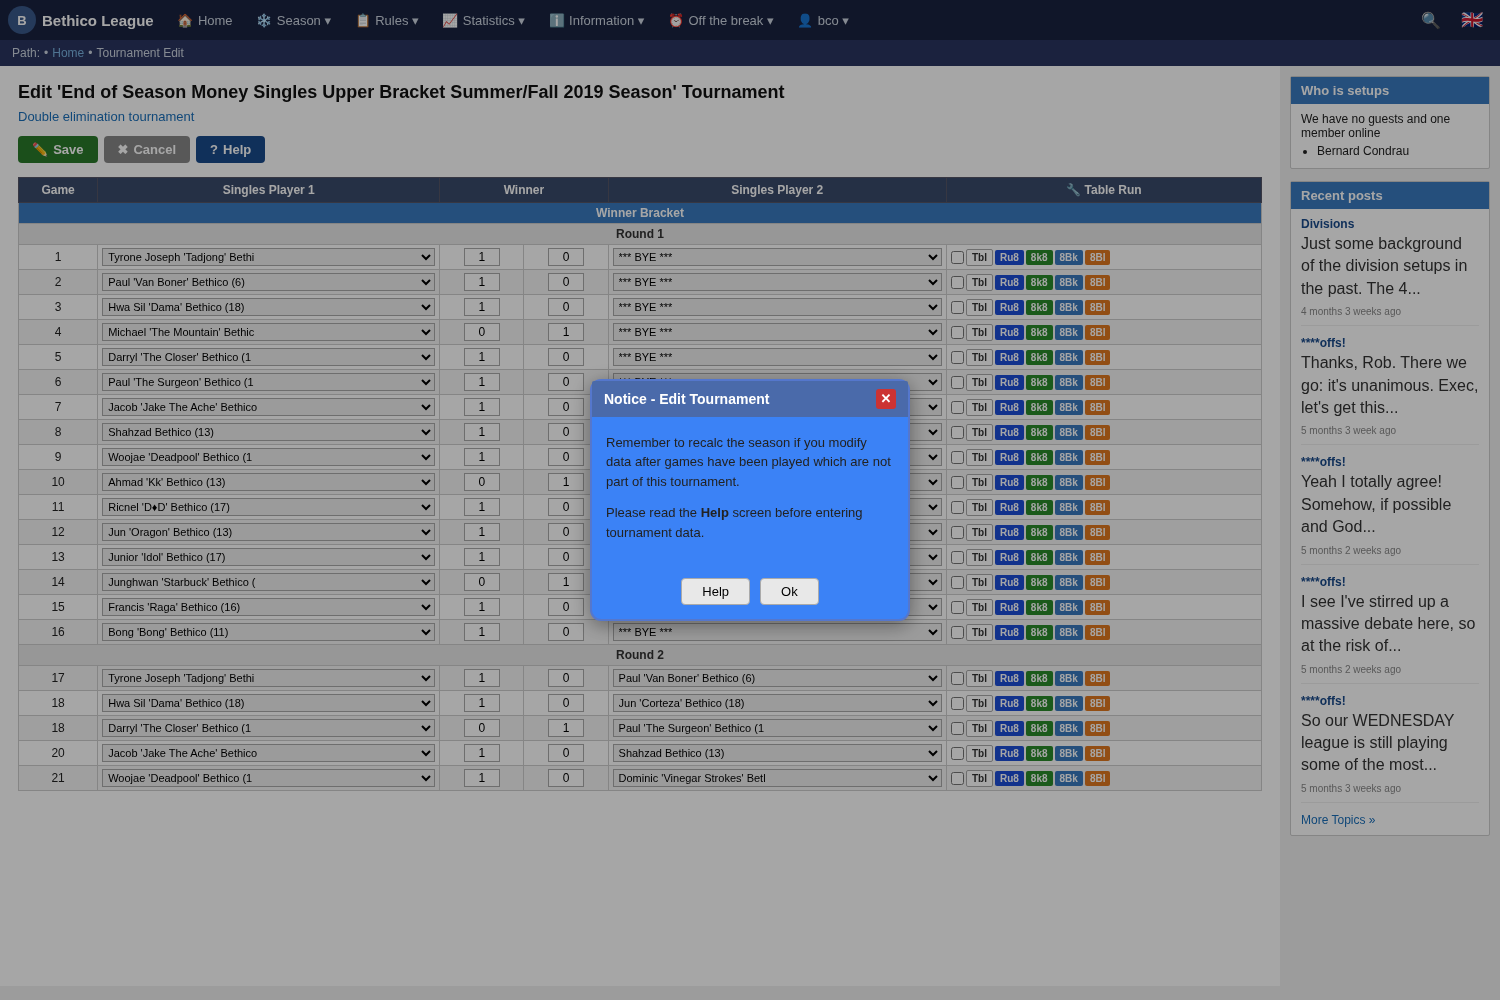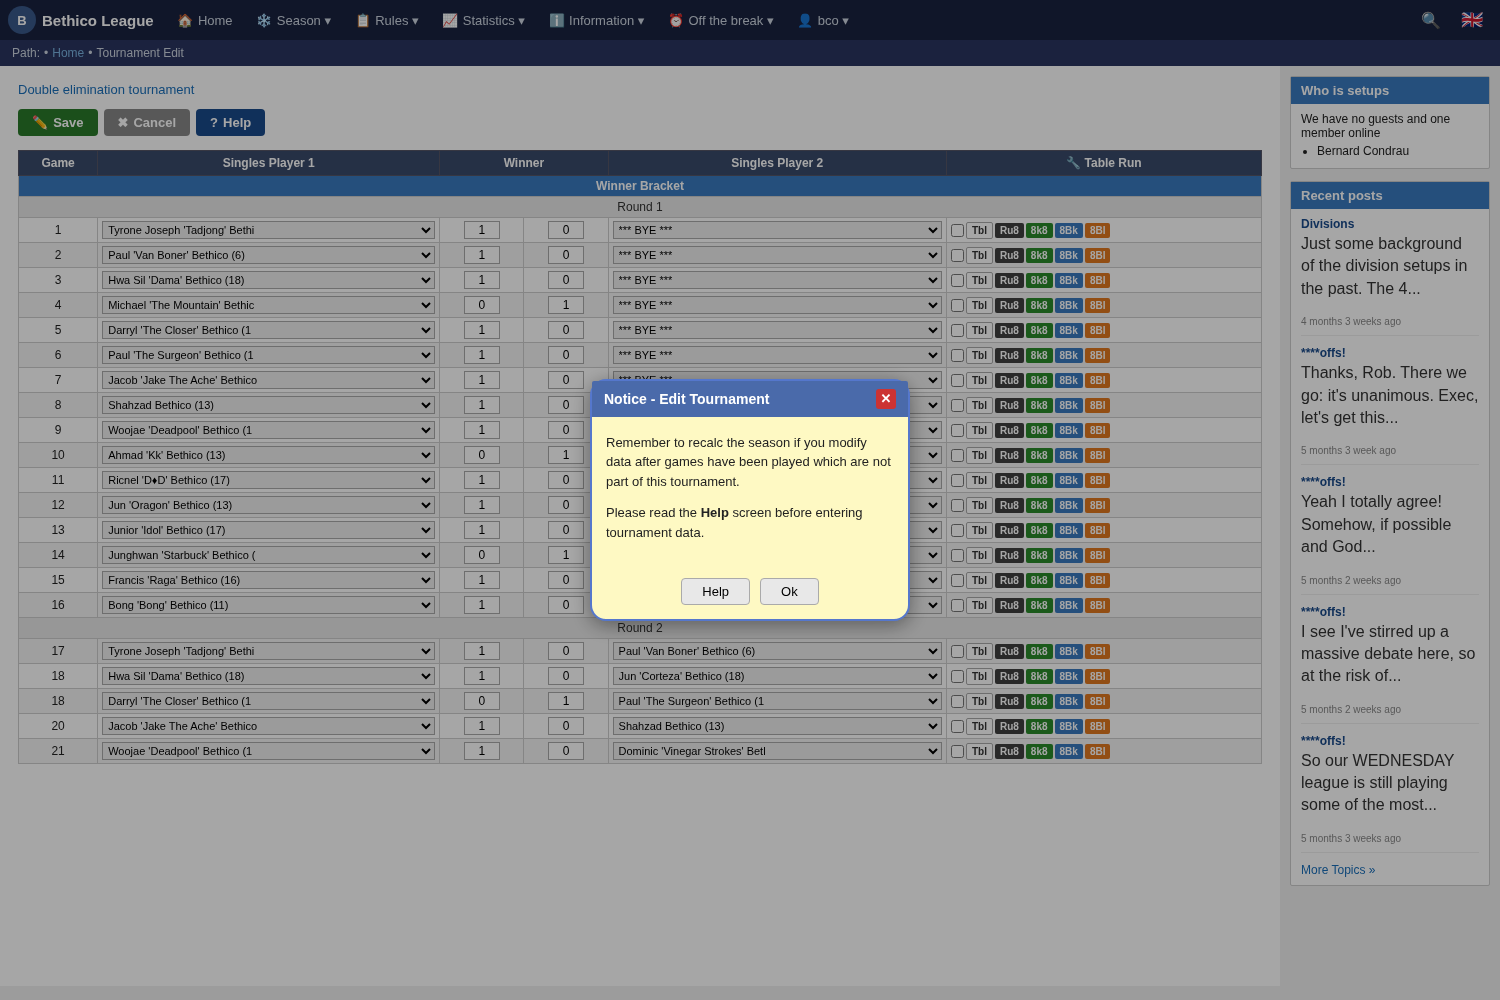--- a/index.html
+++ b/index.html
@@ -74,47 +74,47 @@
       background: #3a4a6a; color: #fff; padding: 5px 4px; text-align: center; border: 1px solid #556;
     }
     .tournament-table td {
       border: 1px solid #ccc; padding: 3px 4px; text-align: center; background: #fff;
     }
     .tournament-table tr:nth-child(even) td { background: #f5f5f5; }
     .section-header td {
       background: #3a7abf !important; color: #fff; font-weight: bold; text-align: center;
     }
     .round-header td {
-      background: #e8e8e8 !important; color: #333; font-weight: normal; text-align: center;
+      background: #e8e8e8 !important; color: #333; font-weight: bold; text-align: center;
     }
     .player-select {
       width: 100%; font-size: 11px; border: 1px solid #aaa; padding: 1px;
     }
     .score-input {
       width: 36px; font-size: 12px; border: 1px solid #aaa; text-align: center; padding: 1px;
     }
     .table-run-cell { display: flex; gap: 2px; align-items: center; flex-wrap: nowrap; }
     .tr-checkbox { width: 13px; height: 13px; }
     .tr-badge {
       padding: 2px 5px; border-radius: 2px; font-size: 10px; font-weight: bold; color: #fff;
     }
     .tr-tbl { background: #fff; color: #333; border: 1px solid #aaa; }
-    .tr-ru8 { background: #404040; }
+    .tr-ru8 { background: #1d4ed8; }
     .tr-8k8 { background: #2a8a2a; }
     .tr-8bk { background: #3a7abf; }
     .tr-8bl { background: #e07820; }
 
     
     #modal-overlay {
       position: fixed; top: 0; left: 0; width: 100%; height: 100%;
       background: rgba(0,0,0,0.35); z-index: 100;
       display: flex; align-items: center; justify-content: center;
     }
     #modal-box {
-      background: #fef9c3; border: 2px solid #5577cc; border-radius: 16px;
+      background: #3b82f6; border: 2px solid #5577cc; border-radius: 11px;
       width: 320px; box-shadow: 0 4px 20px rgba(0,0,0,0.4);
     }
     #modal-header {
       background: #4a6aaa; color: #fff; padding: 8px 12px;
       display: flex; justify-content: space-between; align-items: center;
       font-weight: bold; font-size: 14px; border-radius: 2px 2px 0 0;
     }
     #modal-close-btn {
       background: #cc3333; border: none; color: #fff; border-radius: 3px;
       width: 20px; height: 20px; cursor: pointer; font-weight: bold; font-size: 13px;
@@ -136,21 +136,21 @@
     .sidebar-box-header {
       background: #3a7abf; color: #fff; padding: 6px 10px;
       font-weight: bold; font-size: 13px;
     }
     .sidebar-box-body { padding: 8px 10px; font-size: 12px; }
     .sidebar-box-body ul { padding-left: 16px; margin-top: 4px; }
     .sidebar-box-body ul li { margin-bottom: 2px; }
     .recent-post { margin-bottom: 10px; border-bottom: 1px solid #eee; padding-bottom: 8px; }
     .recent-post-title { font-weight: bold; color: #1a4a8a; font-size: 12px; margin-bottom: 2px; }
     .recent-post-content { font-size: 16px; color: #333; line-height: 1.4; }
-    .recent-post-meta { font-size: 10px; color: #888; margin-top: 16px; }
+    .recent-post-meta { font-size: 10px; color: #888; margin-top: 6px; }
     .more-topics { color: #1a6fba; font-size: 12px; cursor: pointer; }
 
     .nav-flag { font-size: 18px; }
   </style>
 </head>
 <body>
 
 <nav id="navbar">
   <div class="nav-logo">
     <div class="nav-logo-icon">B</div>
@@ -197,20 +197,21 @@
   <span>Path:</span>
   <span>•</span>
   <a>Home</a>
   <span>•</span>
   <span>Tournament Edit</span>
 </div>
 
 <div id="main-layout">
 
   <div id="content-area">
+    <div class="page-title">Edit 'End of Season Money Singles Upper Bracket Summer/Fall 2019 Season' Tournament</div>
     <div class="page-subtitle">Double elimination tournament</div>
 
     <div class="btn-row">
       <button class="btn btn-save">
         <span>✏️</span>
         <span>Save</span>
       </button>
       <button class="btn btn-cancel">
         <span>✖</span>
         <span>Cancel</span>

